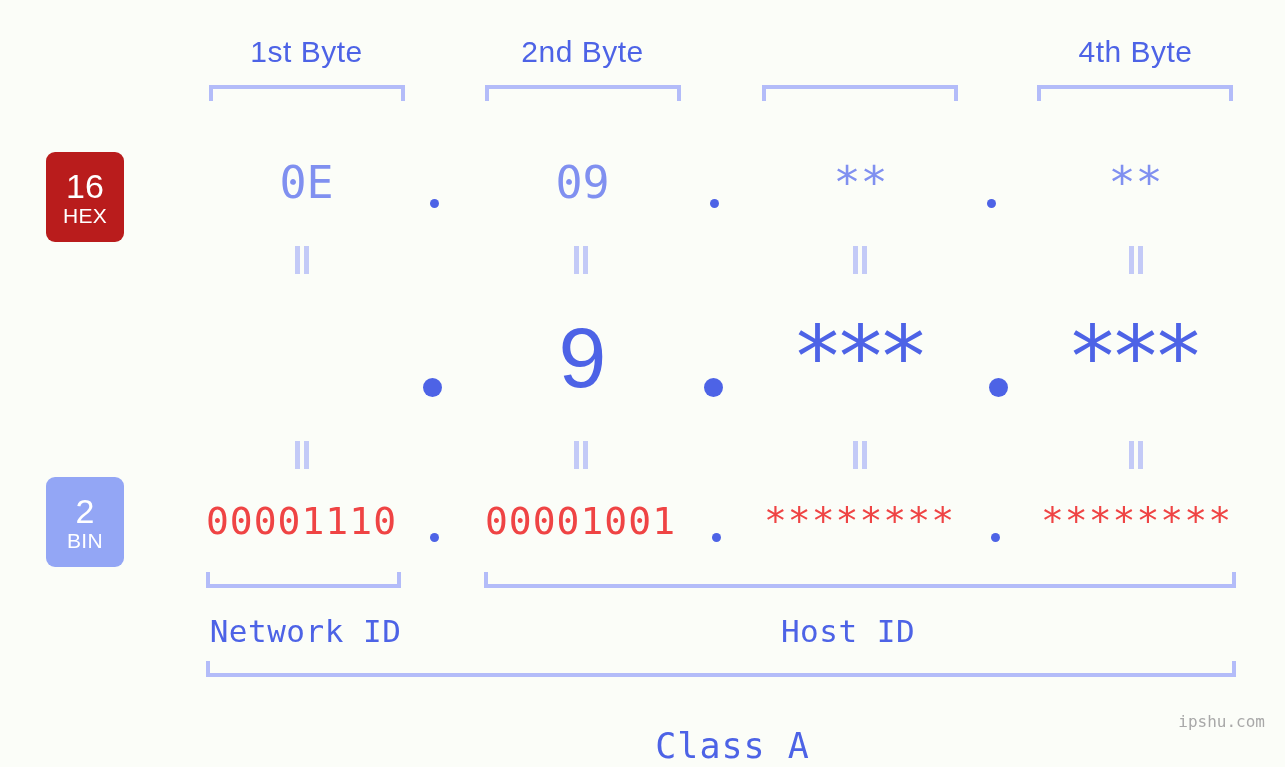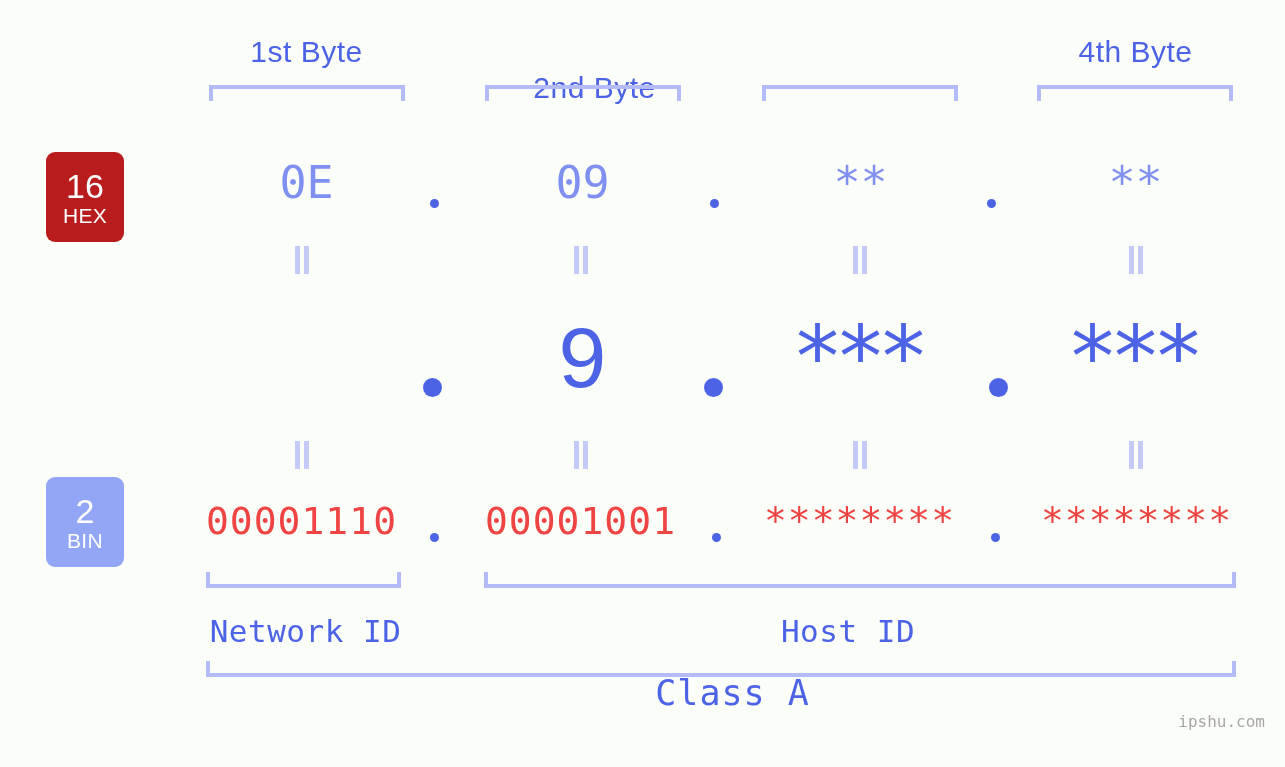--- a/index.html
+++ b/index.html
@@ -187,21 +187,21 @@
     color: #a8a8a8;
     letter-spacing: 0px;
   }
 </style>
 </head>
 <body>
 
 <div id="stage">
 
   <div class="byte-title" style="left:184px; width:245px;text-align:center;">1st Byte</div>
-  <div class="byte-title" style="left:472px; width:245px;margin-top:36px;">2nd Byte</div>
+  <div class="byte-title" style="left:460px; width:245px;">2nd Byte</div>
   <div class="byte-title" style="left:1013px; width:245px;">4th Byte</div>
 
   <div class="bracket-down" style="left:209px; top:85px; width:196px;"></div>
   <div class="bracket-down" style="left:485px; top:85px; width:196px;"></div>
   <div class="bracket-down" style="left:762px; top:85px; width:196px;"></div>
   <div class="bracket-down" style="left:1037px; top:85px; width:196px;"></div>
 
   <div class="badge badge-hex">
     <span class="radix-num">16</span>
     <span class="radix-name">HEX</span>
@@ -271,17 +271,17 @@
   <div class="dot dot-sm" style="left:712px; top:533px;"></div>
   <div class="dot dot-sm" style="left:991px; top:533px;"></div>
 
   <div class="bracket-up" style="left:206px; top:572px; width:195px;"></div>
   <div class="bracket-up" style="left:484px; top:572px; width:752px;"></div>
 
   <div class="id-label" style="left:183px; top:613px; width:245px;">Network ID</div>
   <div class="id-label" style="left:737px; top:613px; width:222px;">Host ID</div>
 
   <div class="bracket-up" style="left:206px; top:661px; width:1030px;"></div>
-  <div class="class-label" style="left:560px; top:673px; width:345px;">Class A</div>
+  <div class="class-label" style="left:560px; top:726px; width:345px;">Class A</div>
 
   <div class="watermark">ipshu.com</div>
 
 </div>
 
 </body></html>

